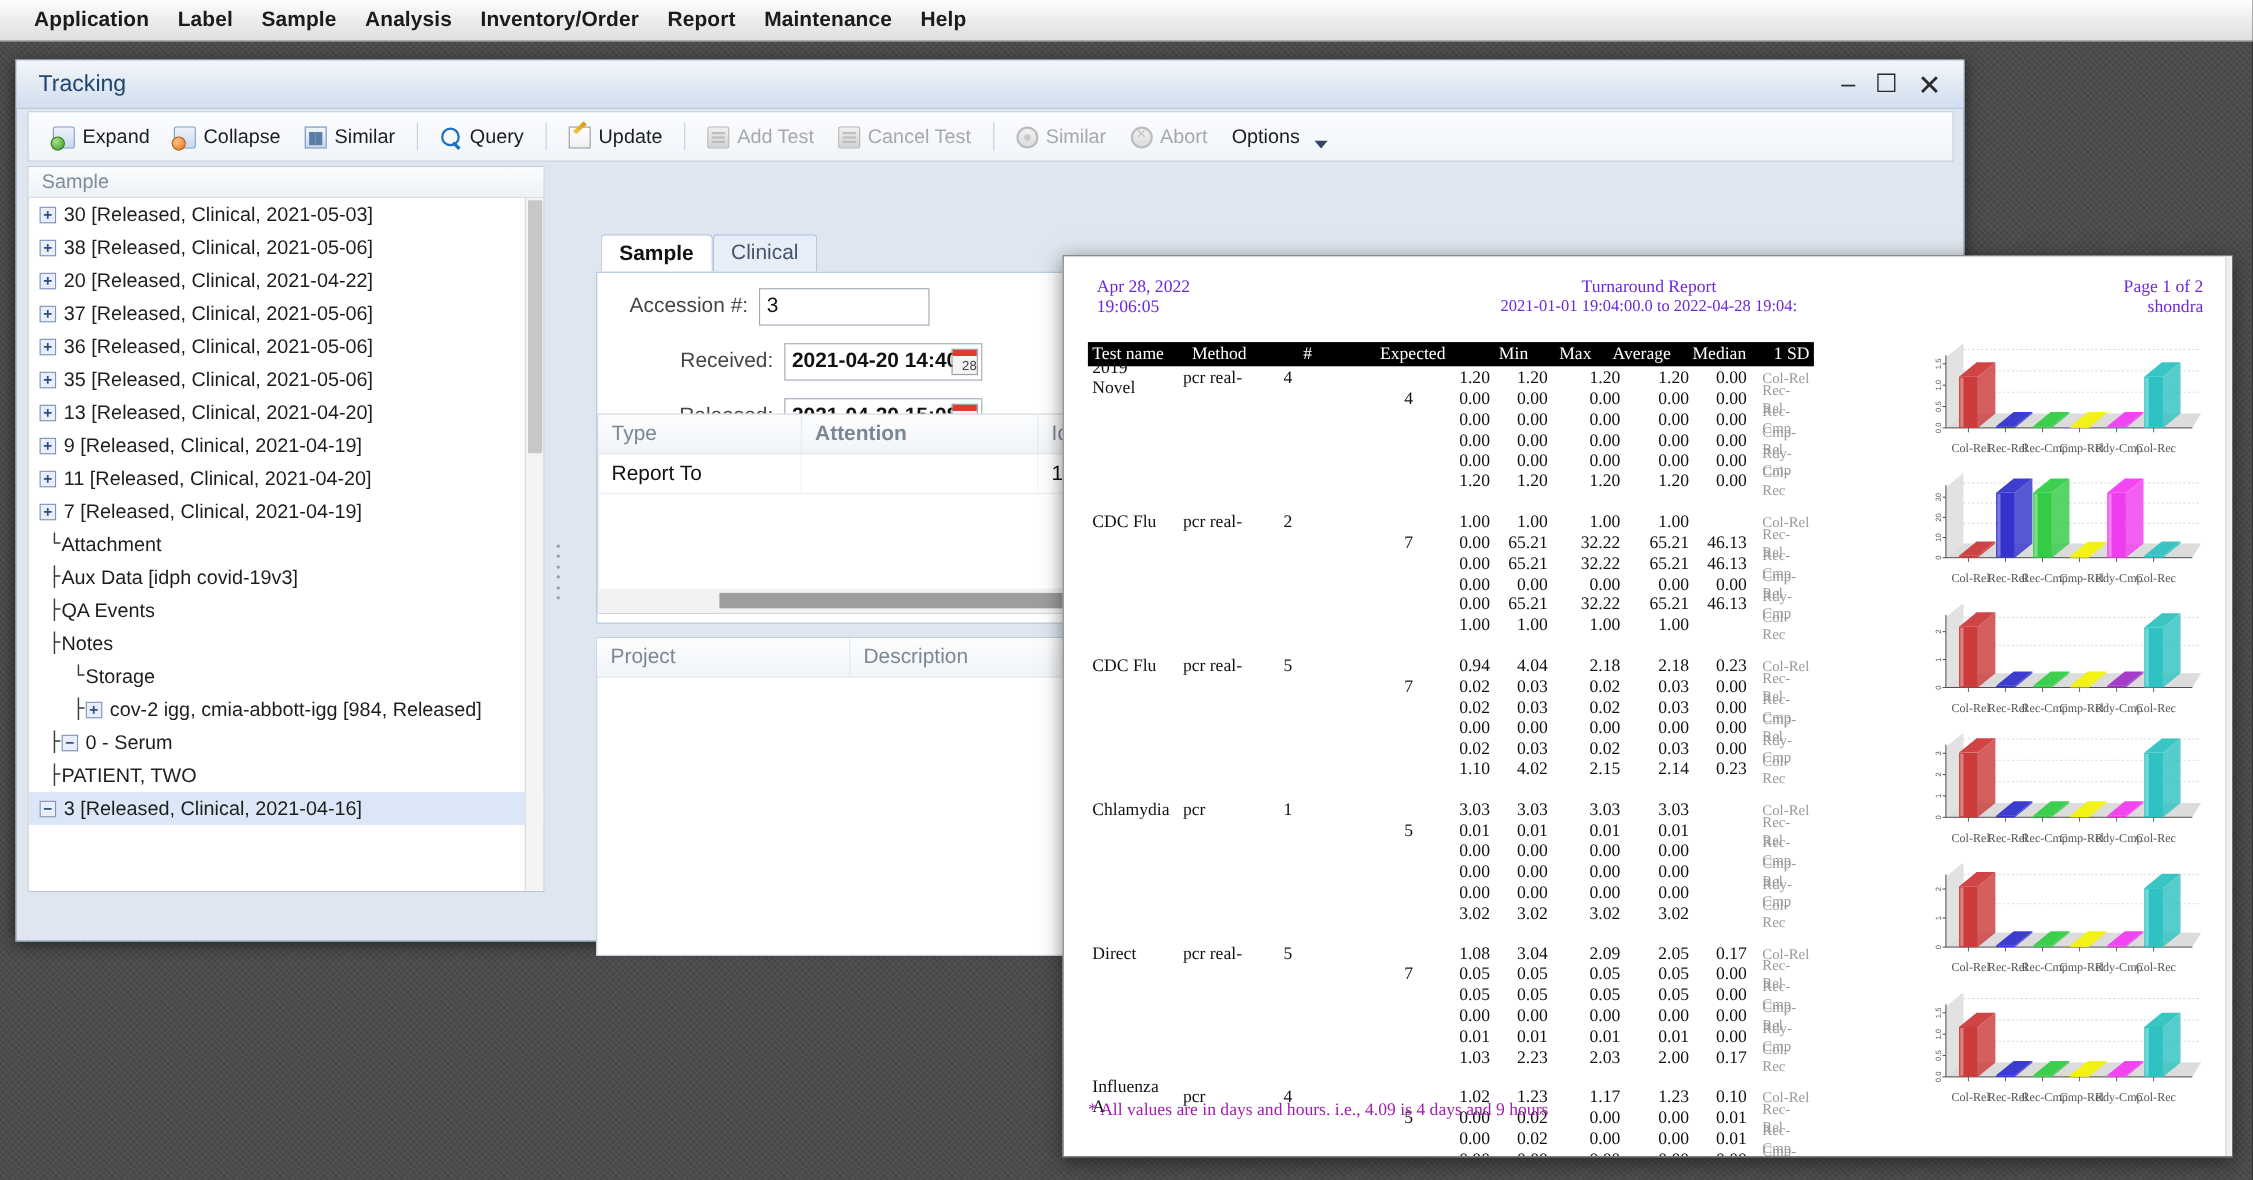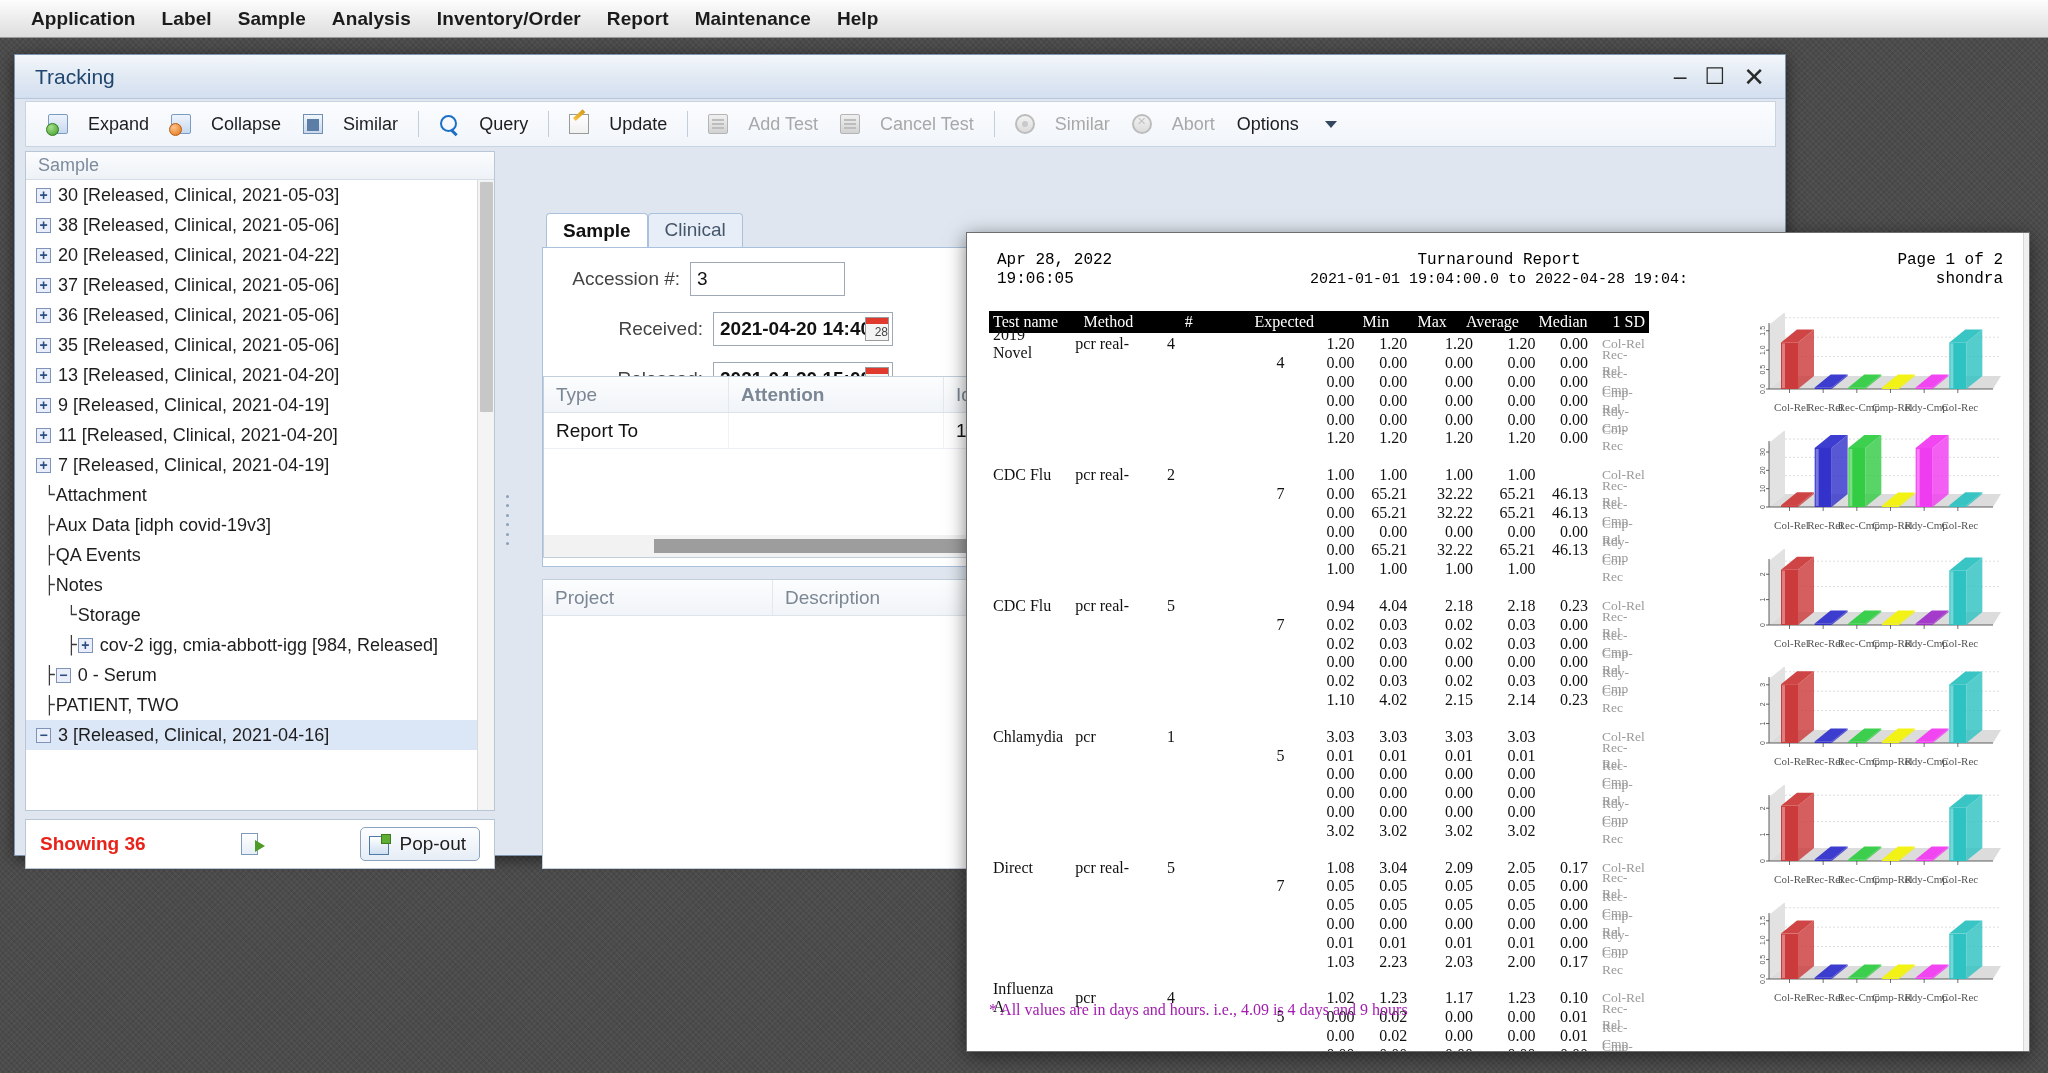--- a/index.html
+++ b/index.html
@@ -51,21 +51,21 @@
   .winbtn.close { font-size: 26px; }
 
   
   .toolbar {
     position: absolute; left: 10px; top: 46px; width: 1751px; height: 46px;
     background: linear-gradient(to bottom,#fbfcfe 0%, #f1f5fa 100%);
     border: 1px solid #c7d4e3;
     display: flex; align-items: center; padding-left: 12px; gap: 2px;
   }
   .tbtn {
-    display: flex; align-items: center; gap: 20px;
+    display: flex; align-items: flex-end; gap: 7px;
     padding: 3px 10px; font-size: 18px; color: #1d1d1d; white-space: nowrap;
   }
   .tbtn.disabled { color: #a8a8a8; }
   .tbsep { width: 1px; height: 26px; background: #c3cedb; margin: 0 8px; }
 
   
   .ic { width: 20px; height: 20px; position: relative; flex: 0 0 20px; }
   .ic-doc {
     background: linear-gradient(to bottom,#eef4fb,#c6d9ef);
     border: 1.5px solid #7a9cc3; border-radius: 2px;
@@ -231,21 +231,21 @@
   .hscroll .thumb { position:absolute; left:110px; top:4px; width:560px; height:14px; background:#9d9d9d; }
 
   
   .report {
     position:absolute; left:966px; top:232px; width:1064px; height:820px;
     background:#fff; border:1px solid #6e6e6e;
     box-shadow: 0 4px 18px rgba(0,0,0,.5);
     overflow:hidden;
   }
   .rpt-inner { position:relative; width:1064px; height:820px; padding:18px 22px; }
-  .rpt-head { position:relative; height:48px; font-family:Liberation Mono, monospace; font-size:16px; color:#000000; }
+  .rpt-head { position:relative; height:48px; font-family:Liberation Serif, serif; font-size:16px; color:#6d28d9; }
   .rh-l { position:absolute; left:8px; top:0; line-height:19px; }
   .rh-c { position:absolute; left:0; right:0; top:0; text-align:center; line-height:19px; }
   .rh-c .rng { font-size:15px; }
   .rh-r { position:absolute; right:6px; top:0; text-align:right; line-height:19px; }
 
   .rpt-table { position:absolute; left:22px; top:78px; width:660px; font-family:"Liberation Serif", serif; }
   .rt-hdr { display:flex; background:#000; color:#fff; font-size:16px; height:22px; align-items:center; }
   .rt-hdr div { padding:0 4px; }
   .c-name { width:98px; }
   .c-meth { width:92px; }
@@ -443,30 +443,20 @@
 
     <div class="splitter">
       <i></i>
         <i></i>
         <i></i>
         <i></i>
         <i></i>
         <i></i>
     </div>
 
-    <div class="treefoot">
-      <span class="showing">Showing 36</span>
-      <span class="foot-spacer"></span>
-      <span class="exp-ic"></span>
-      <span class="foot-spacer"></span>
-      <span class="popout">
-        <span class="po-ic"></span>
-        <span>Pop-out</span>
-      </span>
-    </div>
 
     <div class="rightpane">
       <div class="tabstrip" id="tabstrip">
           <div class="tab active">Sample</div>
           <div class="tab">Clinical</div>
         </div>
       <div class="formbox">
         <div class="formrow">
           <span class="flbl" style="width:150px">Accession #:</span>
           <span class="fin" style="width:180px;margin-left:10px">3</span>

